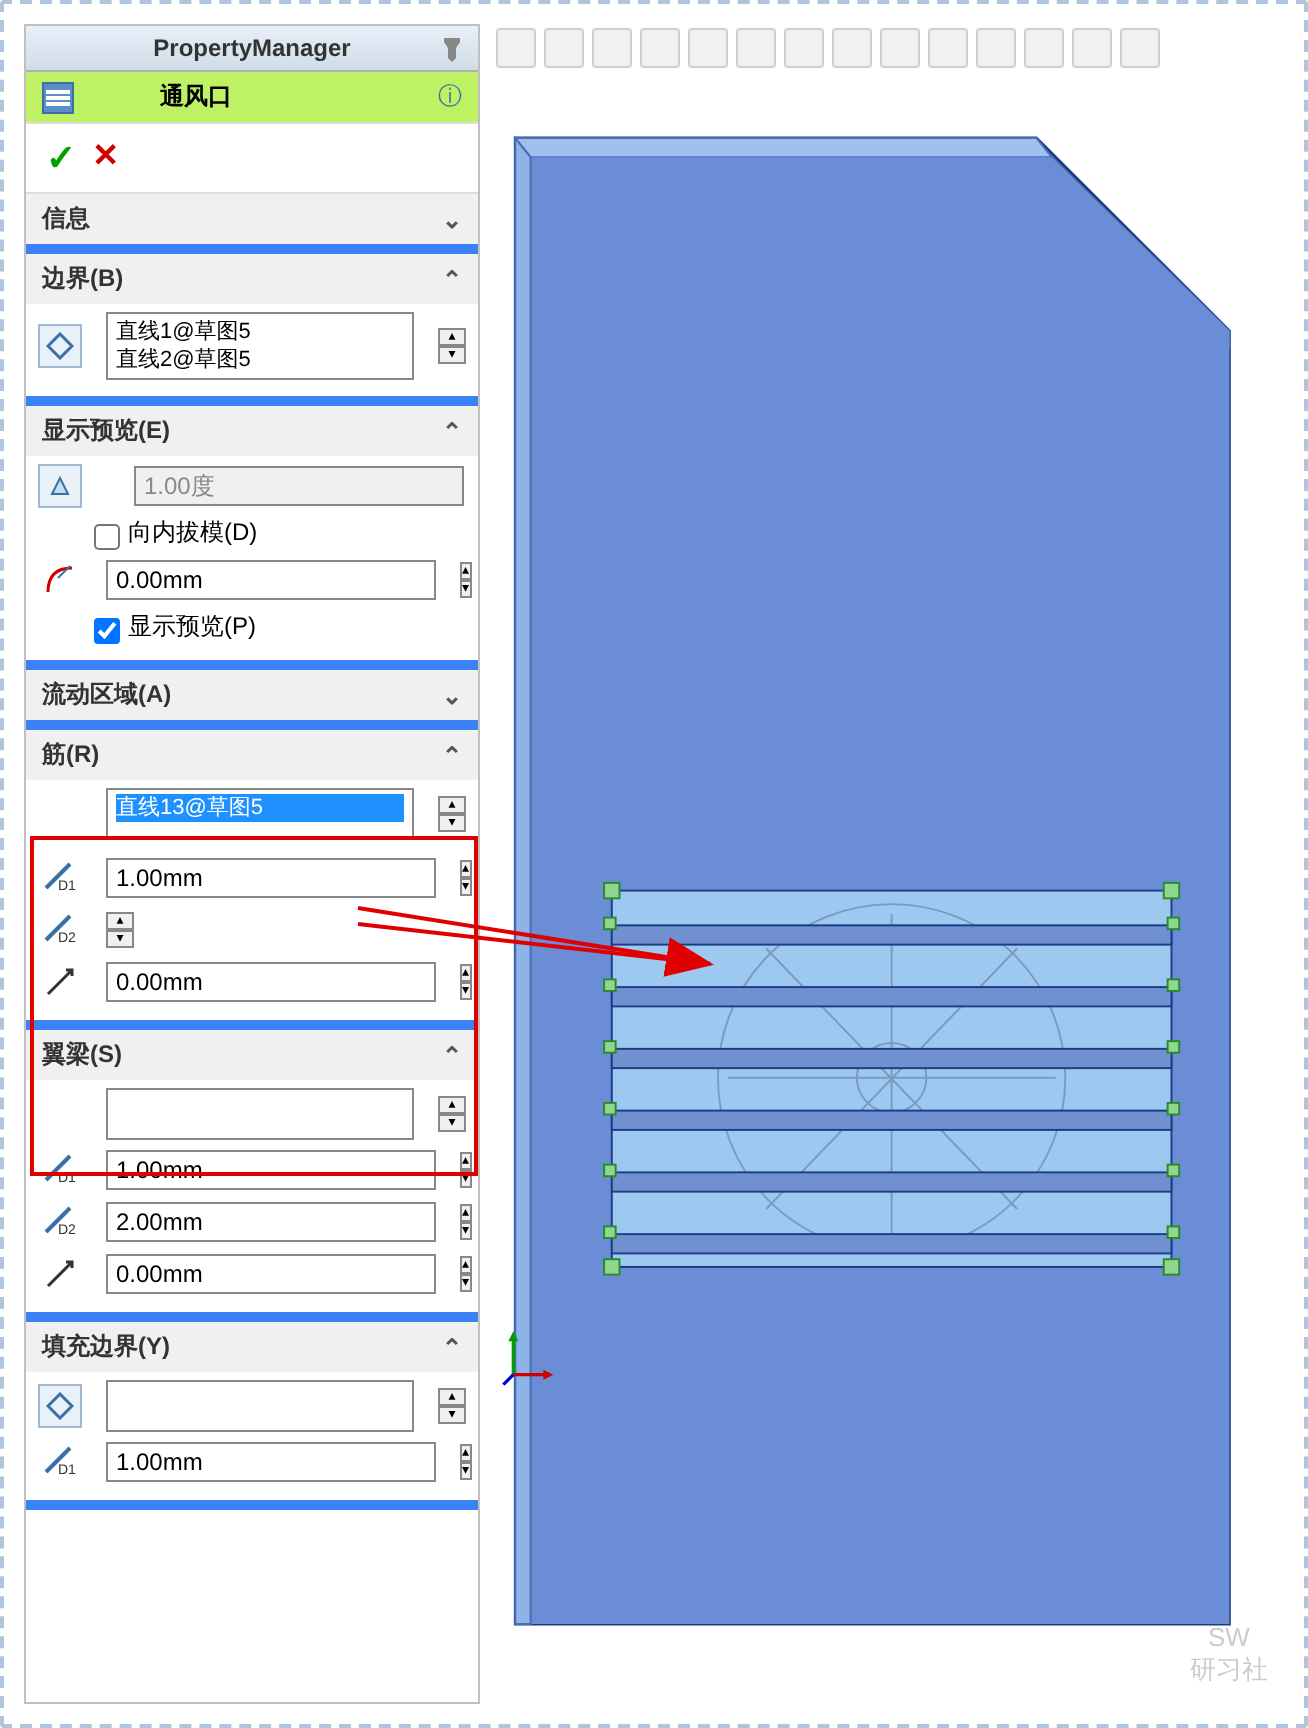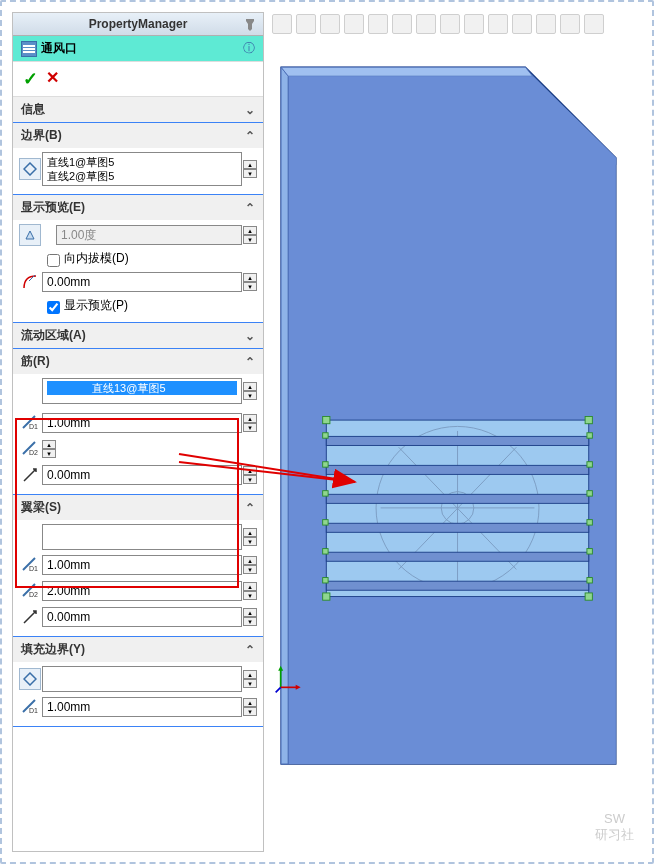--- a/index.html
+++ b/index.html
@@ -1,50 +1,50 @@
 <!DOCTYPE html>
 <html><head>
   <meta charset="utf-8">
   <style>
     * { margin: 0; padding: 0; box-sizing: border-box; font-family: "Microsoft YaHei", Arial, sans-serif; }
     body { width: 654px; height: 864px; background: #fff; position: relative; overflow: hidden; }
 
     .container { width: 654px; height: 864px; border: 2px dashed #b0c4de; border-radius: 2px; background: #fff; position: relative; display: flex; padding: 10px; }
     
-    .panel { width: 252px; background: #f5f5f5; border: 1px solid #c0c0c0; display: flex; flex-direction: column; font-size: 12px; }
+    .panel { width: 228px; background: #f5f5f5; border: 1px solid #c0c0c0; display: flex; flex-direction: column; font-size: 12px; }
     
     .panel-title { background: linear-gradient(#e8f0f8, #d0dce8); padding: 4px 8px; font-weight: bold; color: #333; border-bottom: 1px solid #b0b0b0; display: flex; align-items: center; justify-content: center; position: relative; }
     .panel-title .pin { position: absolute; right: 6px; top: 4px; }
     
-    .feature-header { display: flex; align-items: center; padding: 4px 8px; background: #5eead4; border-bottom: 1px solid #ddd; }
+    .feature-header { display: flex; align-items: center; padding: 4px 8px; background: #bef264; border-bottom: 1px solid #ddd; gap: 39px; }
     .feature-header .feat-icon { width: 16px; height: 16px; background: #5a8fc8; border: 1px solid #3a6fa8; margin-right: 4px; }
     .feature-header .title { font-weight: bold; flex: 1; }
     .feature-header .help { color: #3a6fa8; cursor: pointer; }
     
     .action-row { display: flex; gap: 8px; padding: 6px 10px; background: #fff; border-bottom: 1px solid #ddd; }
     .action-row .ok { color: #00a000; font-size: 18px; font-weight: bold; }
     .action-row .cancel { color: #d00000; font-size: 16px; font-weight: bold; }
     
     .panel-body { flex: 1; overflow: hidden; background: #fff; }
     
-    .section { border-bottom: 1px solid #3b82f6; }
+    .section { border-bottom: 5px solid #3b82f6; }
     .section-header { display: flex; align-items: center; justify-content: space-between; padding: 4px 8px; background: #f0f0f0; cursor: pointer; font-weight: bold; color: #333; }
     .section-header .chev { color: #555; }
     .section-body { padding: 4px 6px; background: #fff; }
     
-    .row { display: flex; align-items: center; gap: 1px; margin-bottom: 4px; }
+    .row { display: flex; align-items: center; gap: 12px; margin-bottom: 4px; }
     .row .icon { width: 22px; height: 22px; display: flex; align-items: center; justify-content: center; flex-shrink: 0; border: 1px solid transparent; }
     .row .icon.box { background: #e8f0f8; border: 1px solid #a0b8d0; }
     .row input[type="text"] { flex: 1; padding: 2px 4px; border: 1px solid #888; font-size: 12px; height: 20px; }
     .row input[type="text"]:disabled { background: #f0f0f0; color: #888; margin-left: 14px; }
     .row .spinner { width: 14px; display: flex; flex-direction: column; }
     .row .spinner div { height: 9px; border: 1px solid #888; background: #f0f0f0; font-size: 7px; line-height: 7px; text-align: center; cursor: pointer; }
     
     .listbox { flex: 1; border: 1px solid #888; background: #fff; min-height: 32px; padding: 2px 4px; font-size: 11px; line-height: 14px; }
-    .listbox .sel { background: #1e90ff; color: #fff; padding-left: 45px; }
+    .listbox .sel { background: #1e90ff; color: #fff; }
     
     .checkbox-row { display: flex; align-items: flex-end; gap: 4px; padding-left: 28px; margin-bottom: 4px; }
     .checkbox-row input { margin: 0; }
     
     .highlight-box { position: absolute; left: 13px; top: 416px; width: 224px; height: 170px; border: 2px solid #e00000; pointer-events: none; z-index: 10; }
     
     .viewport { flex: 1; background: #fff; position: relative; }
     .vp-toolbar { position: absolute; top: 0; left: 8px; right: 8px; height: 24px; display: flex; gap: 4px; align-items: center; opacity: 0.6; }
     .vp-toolbar .tbtn { width: 20px; height: 20px; background: #e8e8e8; border: 1px solid #b0b0b0; border-radius: 2px; }
     

